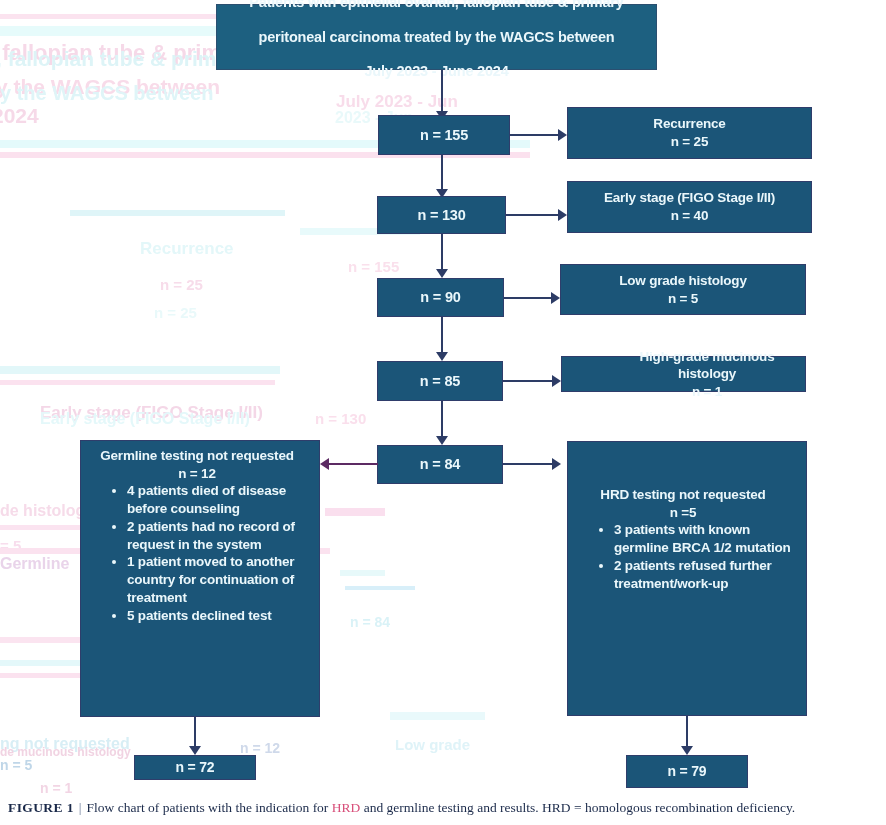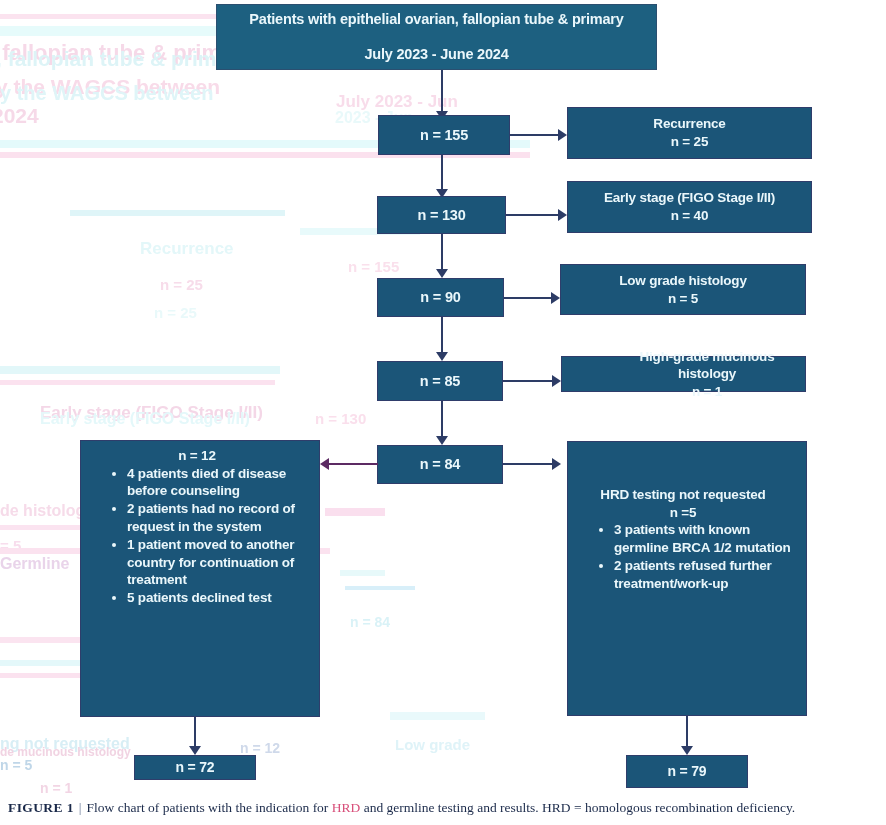--- a/index.html
+++ b/index.html
@@ -113,20 +113,21 @@
   <div class="ghost-band" style="left:390px;top:712px;width:95px;height:8px;background:#e9f9fb;"></div>
   <div class="ghost" style="left:0px;top:735px;font-size:16px;color:#d8eef5;">ng not requested</div>
   <div class="ghost" style="left:240px;top:740px;font-size:14px;color:#cfd9ea;">n = 12</div>
   <div class="ghost" style="left:395px;top:736px;font-size:15px;color:#dff3f8;">Low grade</div>
   <div class="ghost" style="left:0px;top:757px;font-size:14px;color:#bfd6e8;">n = 5</div>
   <div class="ghost" style="left:0px;top:745px;font-size:12px;color:#f1d3e2;">de mucinous histology</div>
   <div class="ghost" style="left:40px;top:780px;font-size:14px;color:#f2d5e4;">n = 1</div>
 
   <div class="box header" style="left:216px;top:4px;width:441px;height:66px;font-size:14.5px;padding:0 14px;gap:16px;">
     <span class="ln">Patients with epithelial ovarian, fallopian tube &amp; primary</span>
+    <span class="ln">peritoneal carcinoma treated by the WAGCS between</span>
     <span class="ln">July 2023 - June 2024</span>
   </div>
 
   <div class="vline" style="left:441px;top:70px;height:44px;"></div>
   <div class="arrow-d" style="left:436px;top:111px;"></div>
 
   <div class="box" style="left:378px;top:115px;width:132px;height:40px;font-size:14.5px;">
     <span class="ln">n = 155</span>
   </div>
   <div class="hline" style="left:510px;top:134px;width:52px;"></div>
@@ -182,20 +183,21 @@
     <span class="ln">n = 84</span>
   </div>
 
   <div class="hline magenta" style="left:328px;top:463px;width:50px;"></div>
   <div class="arrow-l" style="left:320px;top:458px;"></div>
 
   <div class="hline" style="left:503px;top:463px;width:52px;"></div>
   <div class="arrow-r" style="left:552px;top:458px;"></div>
 
   <div class="box listbox" style="left:80px;top:440px;width:240px;height:277px;font-size:13.5px;padding:6px 6px 0 0;">
+    <div class="ttl">Germline testing not requested</div>
     <div class="ttl">n = 12</div>
     <ul>
       <li>4 patients died of disease before counseling</li>
       <li>2 patients had no record of request in the system</li>
       <li>1 patient moved to another country for continuation of treatment</li>
       <li>5 patients declined test</li>
     </ul>
   </div>
 
   <div class="box listbox" style="left:567px;top:441px;width:240px;height:275px;font-size:13.5px;padding:44px 8px 0 0;">

